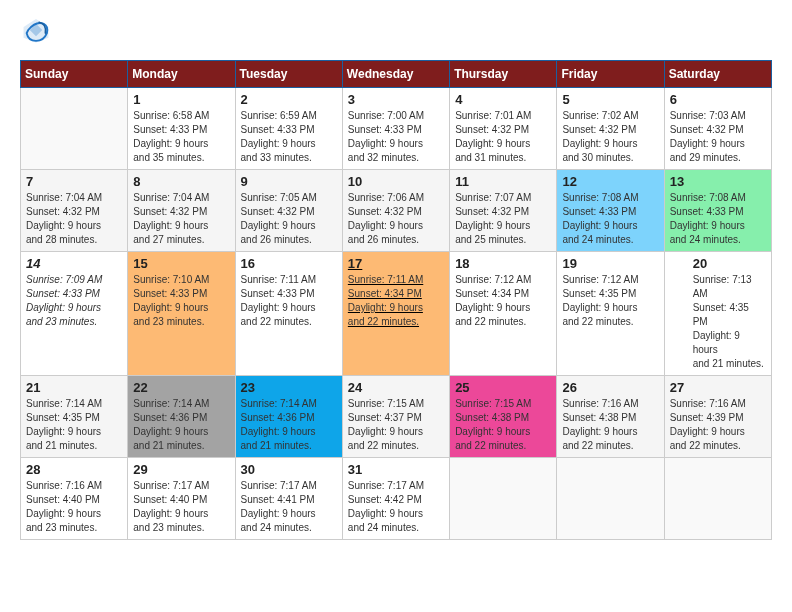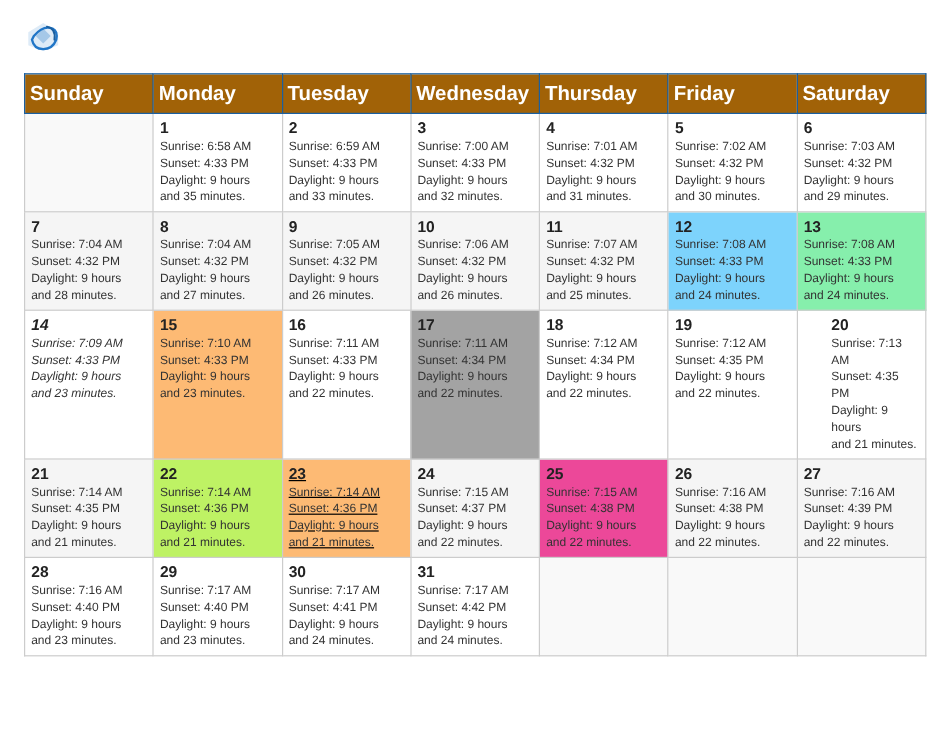--- a/index.html
+++ b/index.html
@@ -47,23 +47,23 @@
     .location {
       font-size: 14px;
       color: #444;
     }
     .calendar {
       width: 100%;
       border-collapse: collapse;
       border: 1px solid #ccc;
     }
     .calendar th {
-      background-color: #a16207;
+      background-color: #7f1d1d;
       color: #fff;
-      font-size: 17px;
+      font-size: 12px;
       font-weight: bold;
       padding: 6px 4px;
       text-align: left;
       border: 1px solid #1a5fa0;
     }
     .calendar td {
       vertical-align: top;
       border: 1px solid #ccc;
       padding: 4px 5px;
       width: calc(100% / 7);
@@ -192,21 +192,21 @@
             <div class="day-info">Sunrise: 7:09 AM<br>Sunset: 4:33 PM<br>Daylight: 9 hours<br>and 23 minutes.</div>
           </td>
           <td style="background: #fdba74;">
             <span class="day-num">15</span>
             <div class="day-info">Sunrise: 7:10 AM<br>Sunset: 4:33 PM<br>Daylight: 9 hours<br>and 23 minutes.</div>
           </td>
           <td style="background: rgb(255, 255, 255);">
             <span class="day-num">16</span>
             <div class="day-info">Sunrise: 7:11 AM<br>Sunset: 4:33 PM<br>Daylight: 9 hours<br>and 22 minutes.</div>
           </td>
-          <td style="background: #a3a3a3;">
+          <td style="background: #fdba74; text-decoration: underline;">
             <span class="day-num">17</span>
             <div class="day-info">Sunrise: 7:11 AM<br>Sunset: 4:34 PM<br>Daylight: 9 hours<br>and 22 minutes.</div>
           </td>
           <td style="background: rgb(255, 255, 255);">
             <span class="day-num">18</span>
             <div class="day-info">Sunrise: 7:12 AM<br>Sunset: 4:34 PM<br>Daylight: 9 hours<br>and 22 minutes.</div>
           </td>
           <td style="background: rgb(255, 255, 255);">
             <span class="day-num">19</span>
             <div class="day-info">Sunrise: 7:12 AM<br>Sunset: 4:35 PM<br>Daylight: 9 hours<br>and 22 minutes.</div>
@@ -214,25 +214,25 @@
           <td style="background: rgb(255, 255, 255); padding-left: 28px;">
             <span class="day-num">20</span>
             <div class="day-info">Sunrise: 7:13 AM<br>Sunset: 4:35 PM<br>Daylight: 9 hours<br>and 21 minutes.</div>
           </td>
         </tr>
         <tr>
           <td style="background: rgb(245, 245, 245);">
             <span class="day-num">21</span>
             <div class="day-info">Sunrise: 7:14 AM<br>Sunset: 4:35 PM<br>Daylight: 9 hours<br>and 21 minutes.</div>
           </td>
-          <td style="background: #bef264;">
+          <td style="background: #a3a3a3;">
             <span class="day-num">22</span>
             <div class="day-info">Sunrise: 7:14 AM<br>Sunset: 4:36 PM<br>Daylight: 9 hours<br>and 21 minutes.</div>
           </td>
-          <td style="background: #fdba74; text-decoration: underline;">
+          <td style="background: #0ea5e9;">
             <span class="day-num">23</span>
             <div class="day-info">Sunrise: 7:14 AM<br>Sunset: 4:36 PM<br>Daylight: 9 hours<br>and 21 minutes.</div>
           </td>
           <td style="background: rgb(245, 245, 245);">
             <span class="day-num">24</span>
             <div class="day-info">Sunrise: 7:15 AM<br>Sunset: 4:37 PM<br>Daylight: 9 hours<br>and 22 minutes.</div>
           </td>
           <td style="background: #ec4899;">
             <span class="day-num">25</span>
             <div class="day-info">Sunrise: 7:15 AM<br>Sunset: 4:38 PM<br>Daylight: 9 hours<br>and 22 minutes.</div>

